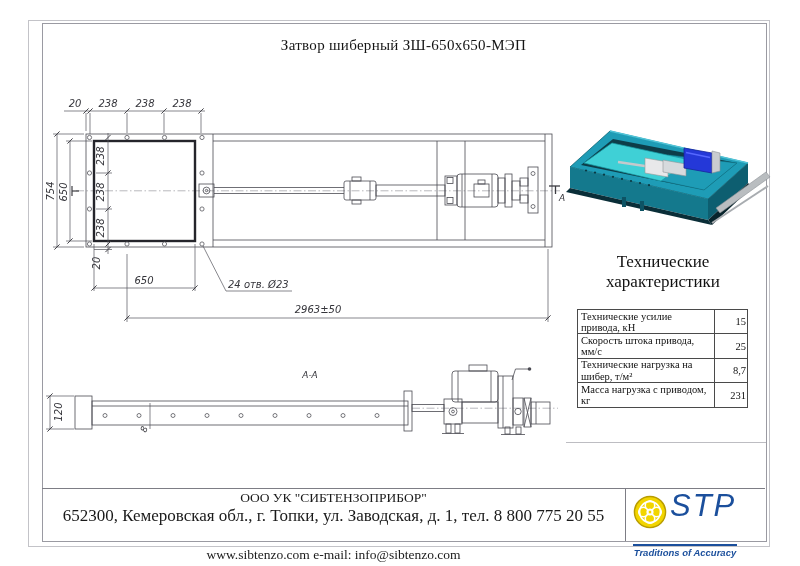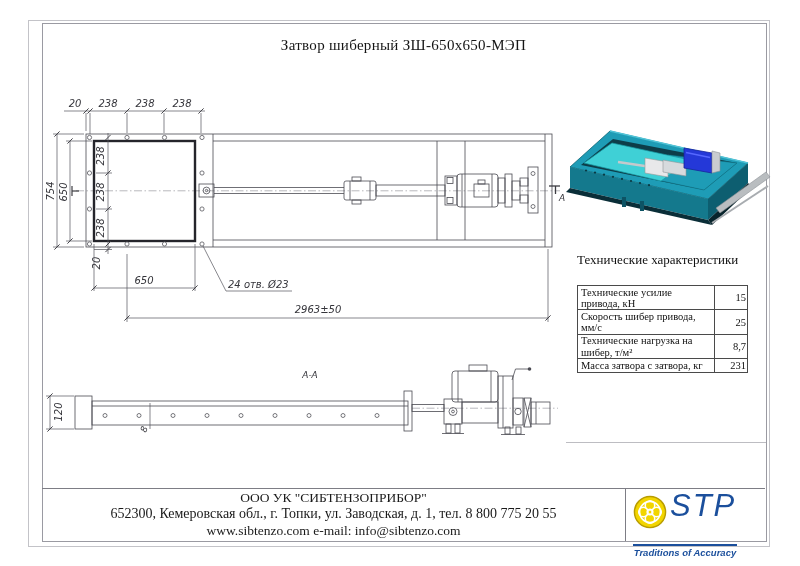--- a/index.html
+++ b/index.html
@@ -8,32 +8,32 @@
   .frame-outer{position:absolute;left:28px;top:20px;width:740px;height:525px;
          border:1px solid #c3c3c8;}
   .frame-inner{position:absolute;left:42px;top:23px;width:723px;height:517px;
          border:1.5px solid #9a9aa2;}
   .sheet-title{position:absolute;left:42px;top:37px;width:723px;text-align:center;
          font-size:15px;letter-spacing:.3px;color:#151515;}
   .pre-footer-line{position:absolute;left:566px;top:442px;width:200px;border-top:1px solid #bdbdc2;}
 
   
   .specs{position:absolute;left:577px;top:252px;width:172px;}
-  .specs-title{font-size:13px;margin:0 0 17px 0;color:#111;}
+  .specs-title{text-align:center;font-size:17px;margin:0 0 17px 0;color:#111;}
   .specs table{border-collapse:collapse;width:171px;font-size:10.5px;table-layout:fixed;}
   .specs td{border:1px solid #4a4a4a;padding:0.5px 3px;line-height:1.07;color:#111;}
   .specs td.val{width:30px;text-align:right;padding:0.5px 1px;}
 
   
   .footer{position:absolute;left:42px;top:488px;width:723px;height:52px;
           border-top:1.2px solid #7d7d85;display:flex;}
   .footer-left{width:583px;text-align:center;padding-top:1px;}
   .footer-company{font-size:13.5px;line-height:1.2;}
-  .footer-address{font-size:14px;line-height:1.2;font-family:Liberation Serif, serif;}
-  .footer-web{font-size:13.5px;line-height:1.2;}
+  .footer-address{font-size:17px;line-height:1.2;font-family:Liberation Serif, serif;}
+  .footer-web{font-size:13.5px;line-height:1.2;margin-top:20px;}
   .footer-right{flex:1;border-left:1.2px solid #7d7d85;position:relative;}
   .stp-emblem{position:absolute;left:7px;top:6px;}
   .stp-text{position:absolute;left:44px;top:-1px;font-family:"Liberation Sans",sans-serif;
             font-style:italic;font-weight:normal;font-size:31px;color:#1b4f9c;letter-spacing:2px;}
   .stp-tagline{position:absolute;left:7px;top:55px;width:104px;text-align:center;
             font-family:"Liberation Sans",sans-serif;font-style:italic;font-weight:bold;
             font-size:9.5px;color:#1b4f9c;border-top:2px solid #1b4f9c;padding-top:1px;}
 
   
   .draw{position:absolute;left:0;top:0;}
@@ -290,29 +290,29 @@
 
   <div class="specs">
     <p class="specs-title">Технические характеристики</p>
     <table>
       <tbody>
           <tr>
         <td>Технические усилие привода, кН</td>
         <td class="val">15</td>
       </tr>
       <tr>
-        <td>Скорость шибер привода, мм/с</td>
+        <td>Скорость штока привода, мм/с</td>
         <td class="val">25</td>
       </tr>
       <tr>
         <td>Технические нагрузка на шибер, т/м²</td>
         <td class="val">8,7</td>
       </tr>
       <tr>
-        <td>Масса затвора с затвора, кг</td>
+        <td>Масса нагрузка с приводом, кг</td>
         <td class="val">231</td>
       </tr>
     </tbody>
       </table>
   </div>
 
   <div class="footer">
     <div class="footer-left">
       <div class="footer-company">ООО УК "СИБТЕНЗОПРИБОР"</div>
       <div class="footer-address">652300, Кемеровская обл., г. Топки, ул. Заводская, д. 1, тел. 8 800 775 20 55</div>

